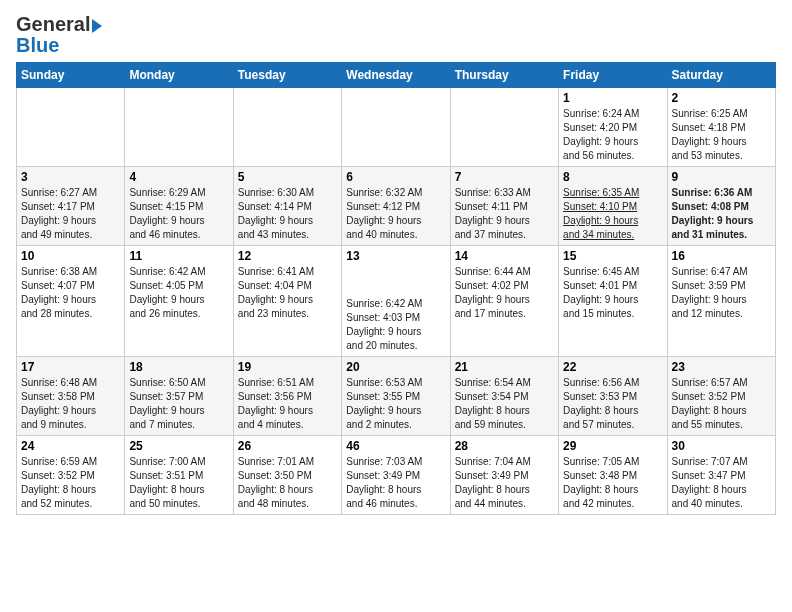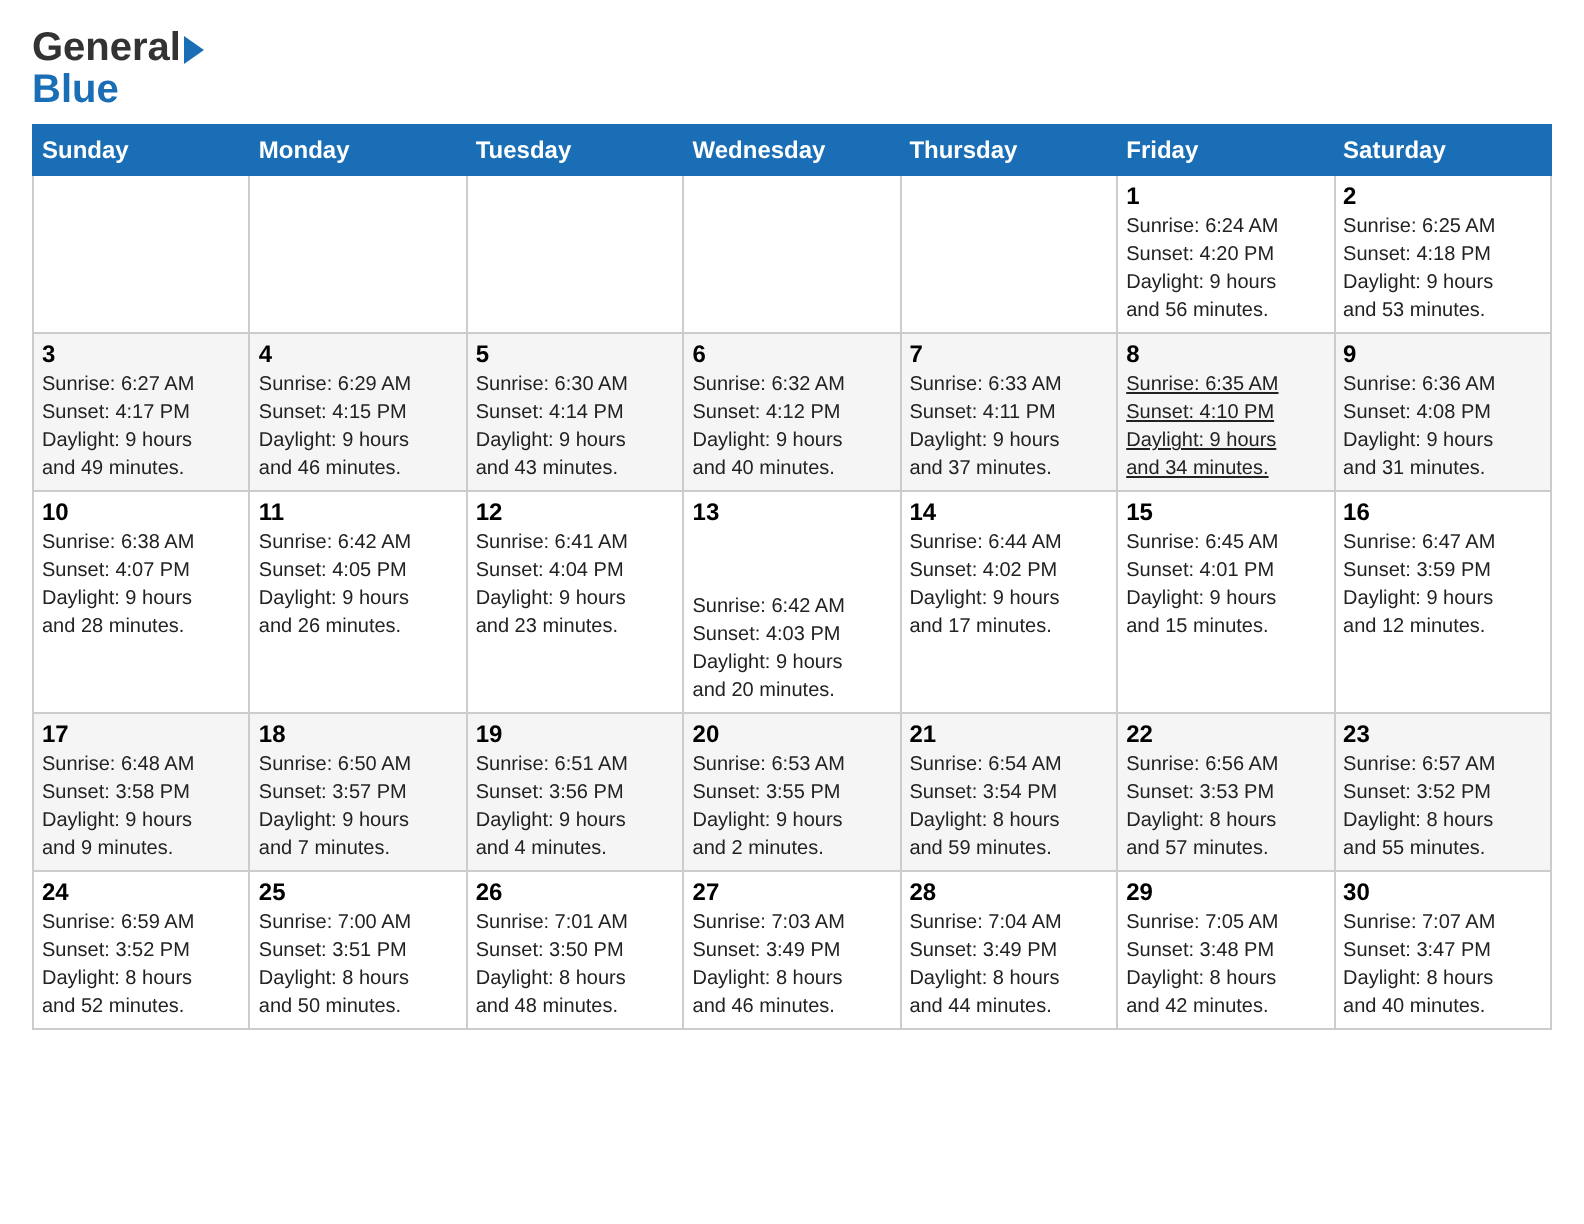--- a/index.html
+++ b/index.html
@@ -199,21 +199,21 @@
               <span class="day-num">8</span>
               <div class="cell-info" style="white-space: pre-line; text-decoration: underline;">Sunrise: 6:35 AM
 Sunset: 4:10 PM
 Daylight: 9 hours
 and 34 minutes.</div>
             </div>
           </td>
           <td>
             <div class="cell-content">
               <span class="day-num">9</span>
-              <div class="cell-info" style="white-space: pre-line;">Sunrise: 6:36 AM
+              <div class="cell-info" style="white-space: pre-line; font-weight: bold;">Sunrise: 6:36 AM
 Sunset: 4:08 PM
 Daylight: 9 hours
 and 31 minutes.</div>
             </div>
           </td>
         </tr>
         <tr>
           <td>
             <div class="cell-content">
               <span class="day-num">10</span>
@@ -366,21 +366,21 @@
             <div class="cell-content">
               <span class="day-num">26</span>
               <div class="cell-info" style="white-space: pre-line;">Sunrise: 7:01 AM
 Sunset: 3:50 PM
 Daylight: 8 hours
 and 48 minutes.</div>
             </div>
           </td>
           <td>
             <div class="cell-content">
-              <span class="day-num">27</span>
+              <span class="day-num">46</span>
               <div class="cell-info" style="white-space: pre-line;">Sunrise: 7:03 AM
 Sunset: 3:49 PM
 Daylight: 8 hours
 and 46 minutes.</div>
             </div>
           </td>
           <td>
             <div class="cell-content">
               <span class="day-num">28</span>
               <div class="cell-info" style="white-space: pre-line;">Sunrise: 7:04 AM

